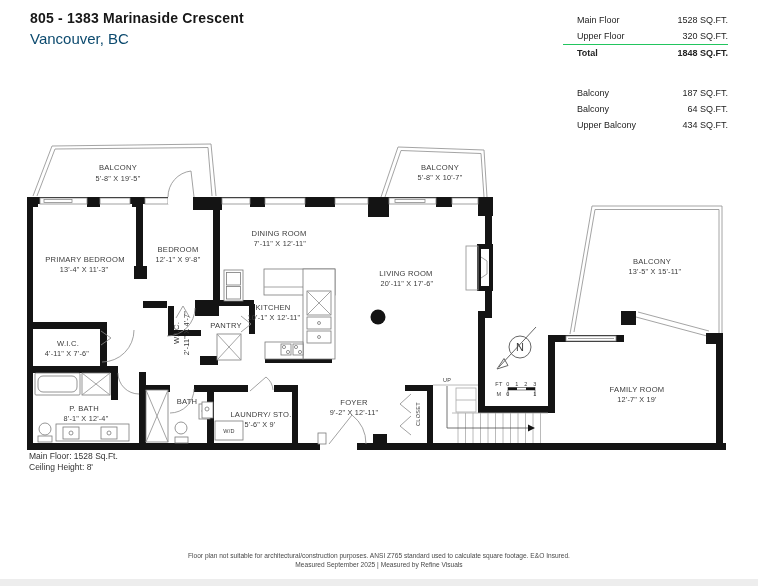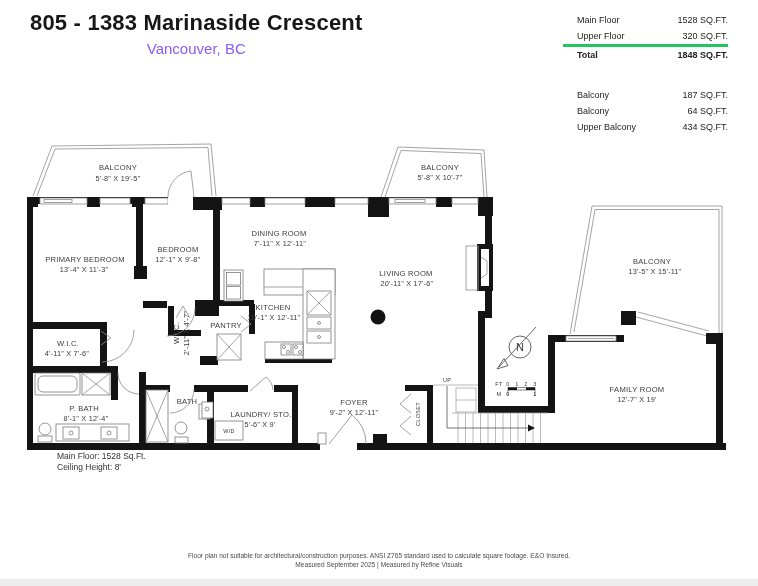--- a/index.html
+++ b/index.html
@@ -1,28 +1,28 @@
 <!DOCTYPE html>
 <html><head>
 <meta charset="utf-8">
 <style>
   html,body{margin:0;padding:0;background:#fff;}
   #page{position:relative;width:758px;height:586px;background:#fff;overflow:hidden;
         font-family:"Liberation Sans",sans-serif;}
   
   #hdr{position:absolute;left:30px;top:10px;}
-  #hdr .title{font-size:22px;font-weight:700;color:#171717;letter-spacing:.2px;}
-  #hdr .subtitle{font-size:15px;color:#8b5cf6;margin-top:4px;text-align:center;}
+  #hdr .title{font-size:14px;font-weight:700;color:#171717;letter-spacing:.2px;}
+  #hdr .subtitle{font-size:15px;color:#0c4a6e;margin-top:4px;}
   
   #tbl{position:absolute;left:563px;top:12px;width:165px;font-size:9px;color:#232323;}
   .t-row{height:16px;display:flex;justify-content:space-between;align-items:center;padding-left:14px;gap:12px;}
-  .t-row.total{border-top:3px solid #22c55e;font-weight:700;}
+  .t-row.total{border-top:1px solid #22c55e;font-weight:700;}
   .t-gap{height:24px;}
   
-  .foot{position:absolute;font-size:8.5px;color:#333;line-height:11px;margin-left:28px;}
+  .foot{position:absolute;font-size:8.5px;color:#333;line-height:11px;}
   #foot-left{left:29px;top:451px;}
   #foot-right{left:640px;top:455px;}
   #disclaimer{position:absolute;left:0;top:551px;width:758px;text-align:center;
               font-size:6.6px;color:#4a4a4a;line-height:9px;}
   #bottombar{position:absolute;left:0;bottom:0;width:758px;height:7px;background:#ededed;}
   
   svg{position:absolute;left:0;top:0;}
   svg text{font-family:"Liberation Sans",sans-serif;fill:#3a3a3a;text-anchor:middle;}
   .lbl{font-size:7.6px;letter-spacing:.25px;}
   .dim{font-size:7.3px;letter-spacing:.2px;}

